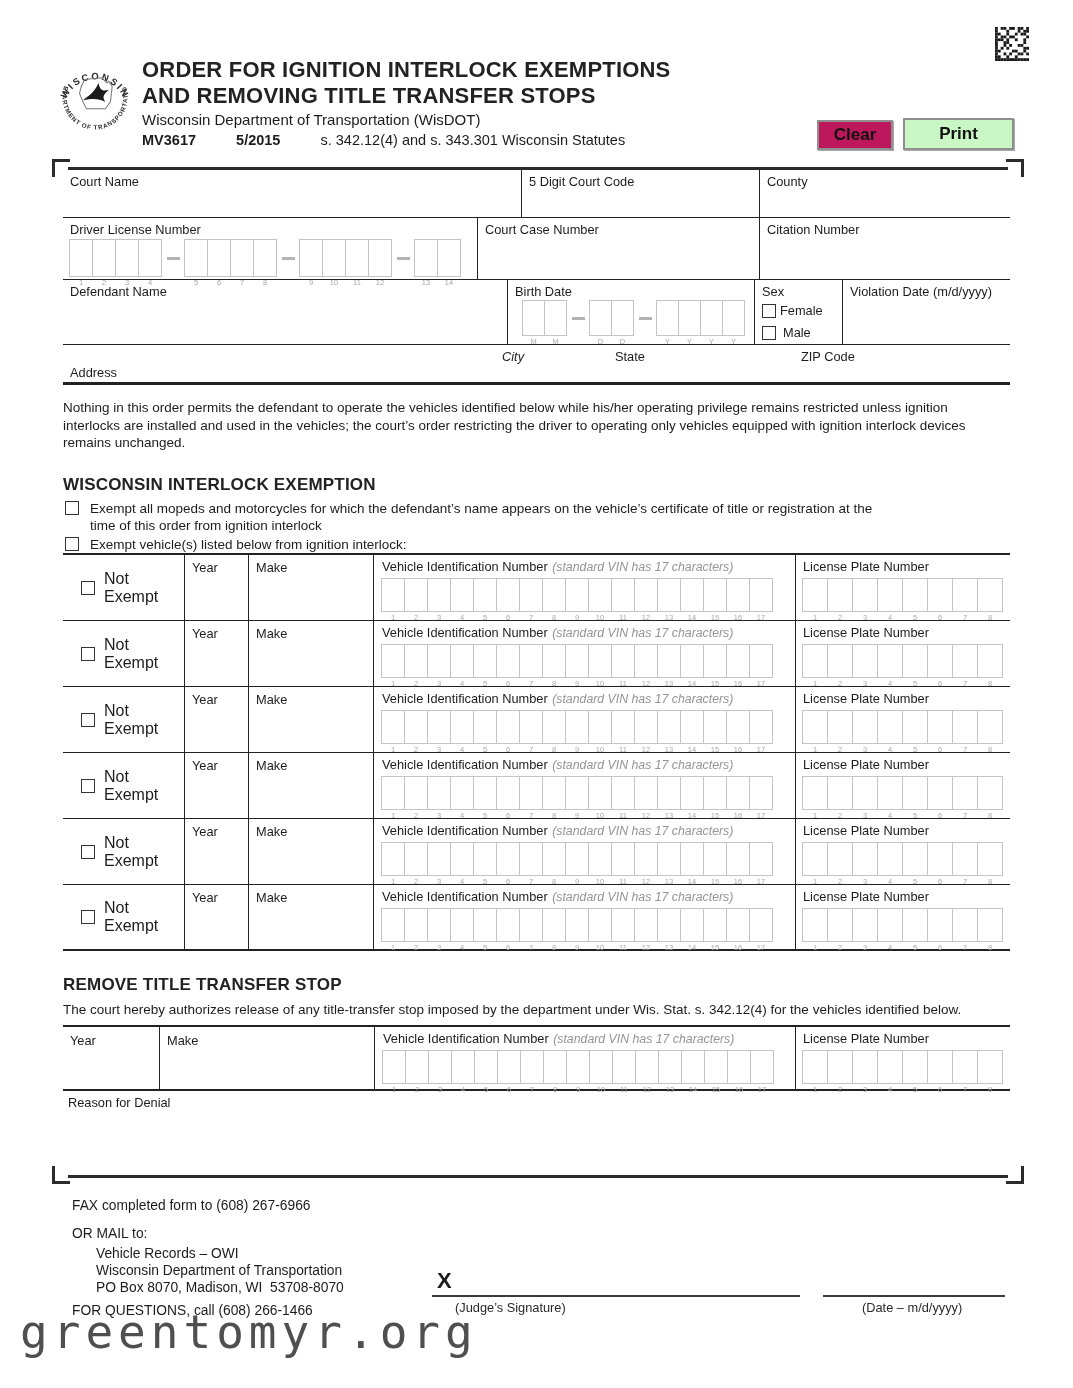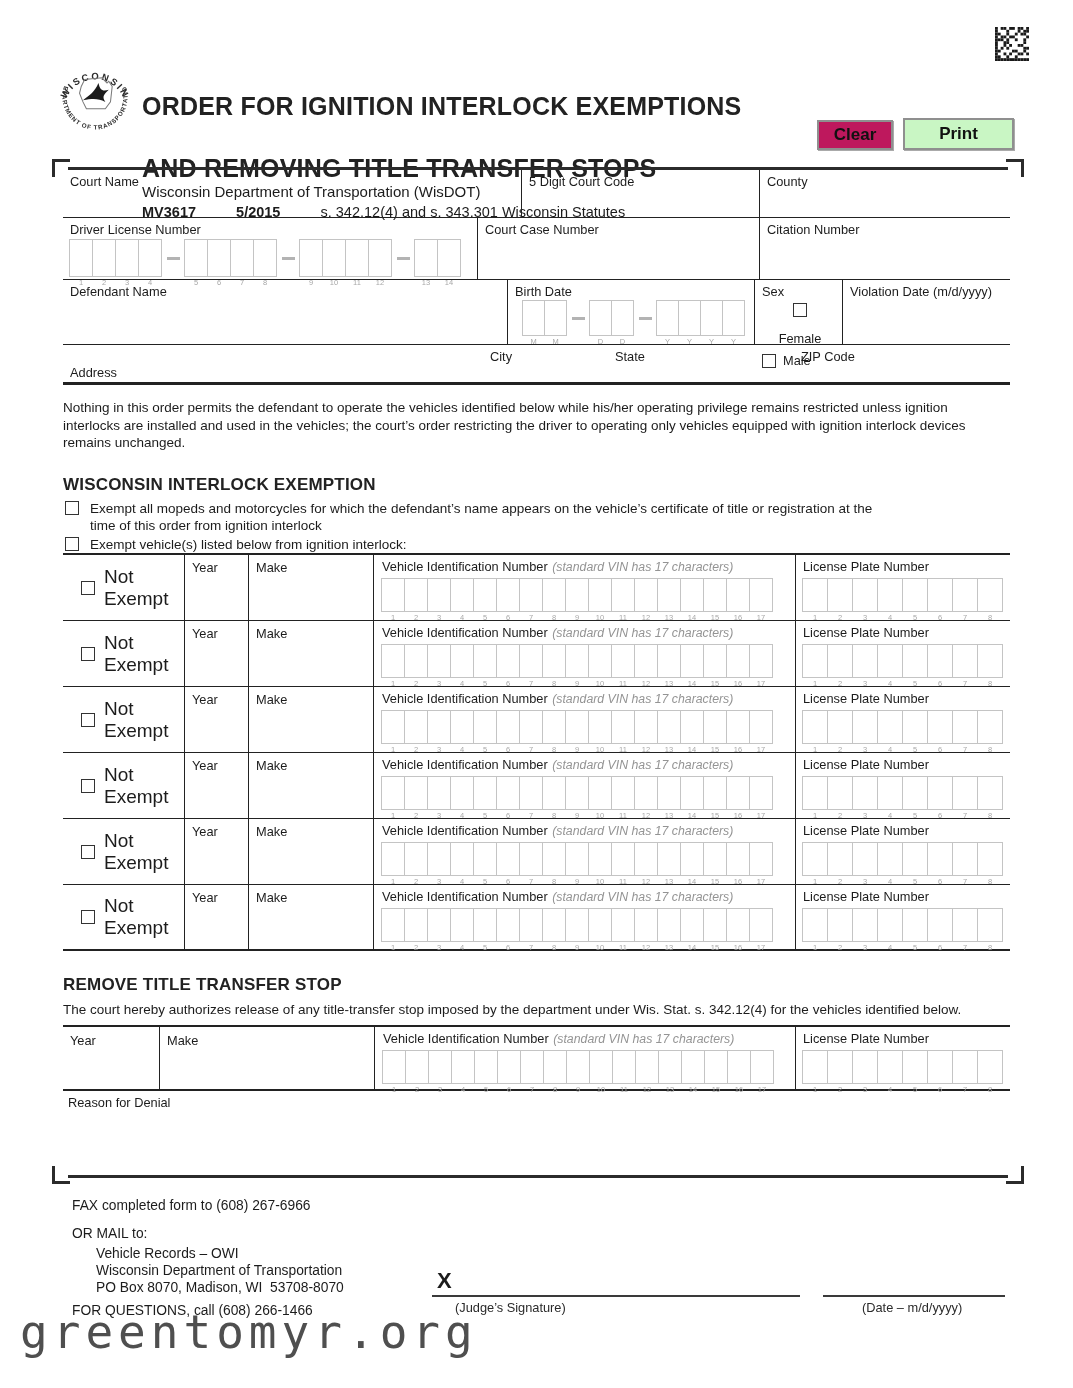--- a/index.html
+++ b/index.html
@@ -1,21 +1,21 @@
 <!DOCTYPE html>
 <html><head>
 <meta charset="utf-8">
 <style>
   html,body{margin:0;padding:0;background:#ffffff;}
   .page{position:relative;width:1073px;height:1388px;background:#fff;overflow:hidden;
         font-family:"Liberation Sans", sans-serif;color:#1c1c1c;}
   .abs{position:absolute;}
 
   
-  .title1,.title2{font-size:25px;font-weight:bold;letter-spacing:.2px;line-height:26px;color:#222;margin-top:36px;}
+  .title1,.title2{font-size:22px;font-weight:bold;letter-spacing:.2px;line-height:26px;color:#222;}
   .agency{font-size:15px;margin-top:2px;}
   .formline{font-size:14.5px;margin-top:4px;}
   .formline .b{font-weight:bold;}
   .btn{position:absolute;display:flex;align-items:center;justify-content:center;
        font-weight:bold;font-size:17px;color:#111;border:2px solid #8f8f8f;cursor:pointer;
        box-shadow:1px 1px 0 #aaa;}
   .btn-clear{left:817px;top:120px;width:72px;height:26px;background:#be185d;}
   .btn-print{left:903px;top:118px;width:107px;height:28px;background:#c9f6c4;}
 
   
@@ -52,21 +52,21 @@
   .notice{font-size:13.5px;line-height:17.5px;white-space:pre-line;}
   .sect-head{font-size:17px;font-weight:bold;letter-spacing:.2px;color:#222;}
   .optline{display:flex;gap:11px;align-items:flex-start;font-size:13.5px;line-height:17px;}
   .optline .txt{white-space:pre-line;}
 
   
   .vtable{position:absolute;left:63px;top:553px;width:947px;border-top:2.5px solid #222;box-sizing:border-box;}
   .vrow{display:flex;height:66px;border-bottom:1.5px solid #222;box-sizing:border-box;}
   .vrow:last-child{border-bottom:2.5px solid #222;}
   .vc{box-sizing:border-box;position:relative;}
-  .vc1{width:122px;border-right:1.5px solid #222;display:flex;align-items:center;gap:9px;padding-left:18px;font-size:19px;}
+  .vc1{width:122px;border-right:1.5px solid #222;display:flex;align-items:center;gap:9px;padding-left:18px;font-size:16px;}
   .vc2{width:64px;border-right:1.5px solid #222;padding:3px 0 0 7px;}
   .vc3{width:125px;border-right:1.5px solid #222;padding:3px 0 0 7px;}
   .vc4{width:422px;border-right:1.5px solid #222;padding:2px 0 0 8px;}
   .vc5{flex:1;padding:2px 0 0 7px;}
   .vin-note{font-style:italic;color:#949494;font-size:12.3px;}
   .vc4 .boxstrip,.vc5 .boxstrip{margin-top:3px;}
 
   
   .rtable{position:absolute;left:63px;top:1025px;width:947px;height:66px;border-top:2.5px solid #222;border-bottom:2.5px solid #222;box-sizing:border-box;display:flex;}
   .rc1{width:97px;border-right:1.5px solid #222;padding:4px 0 0 7px;box-sizing:border-box;}
@@ -346,37 +346,37 @@
               </span>
               <span class="box-cell">
                 <span class="box"></span>
                 <span class="box-num">Y</span>
               </span>
             </span>
           </div>
       </div>
       <div class="idcell rb" style="width:88px;">
         <span class="lbl">Sex</span>
-        <div style="margin-top:4px;display:flex;align-items:center;gap:14px;flex-direction:column;">
+        <div style="margin-top:4px;display:flex;align-items:center;gap:4px;">
           <span class="cb"></span>
           <span style="font-size:12.8px;">Female</span>
         </div>
         <div style="margin-top:7px;display:flex;align-items:center;gap:7px;">
           <span class="cb"></span>
           <span style="font-size:12.8px;">Male</span>
         </div>
       </div>
       <div class="idcell" style="flex:1;">
         <span class="lbl">Violation Date (m/d/yyyy)</span>
       </div>
     </div>
 
     <div class="idrow" style="height:40px;position:relative;">
       <span class="lbl abs" style="left:7px;top:20px;">Address</span>
-      <span class="lbl abs" style="left:427px;top:4px;">City</span>
+      <span class="lbl abs" style="left:439px;top:4px;font-style:italic;">City</span>
       <span class="lbl abs" style="left:552px;top:4px;">State</span>
       <span class="lbl abs" style="left:738px;top:4px;">ZIP Code</span>
     </div>
   </div>
 
   <div class="abs notice" style="left:63px;top:399px;width:950px;">Nothing in this order permits the defendant to operate the vehicles identified below while his/her operating privilege remains restricted unless ignition
 interlocks are installed and used in the vehicles; the court’s order restricting the driver to operating only vehicles equipped with ignition interlock devices
 remains unchanged.</div>
 
   <div class="abs sect-head" style="left:63px;top:475px;">WISCONSIN INTERLOCK EXEMPTION</div>

